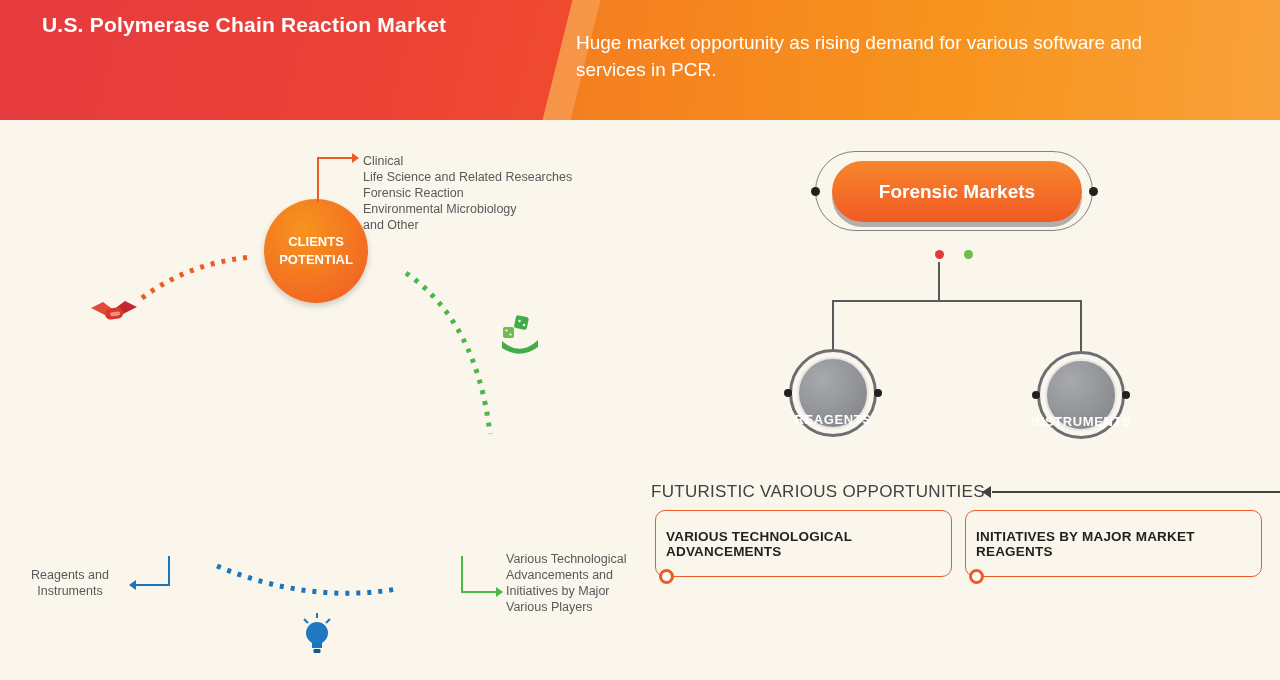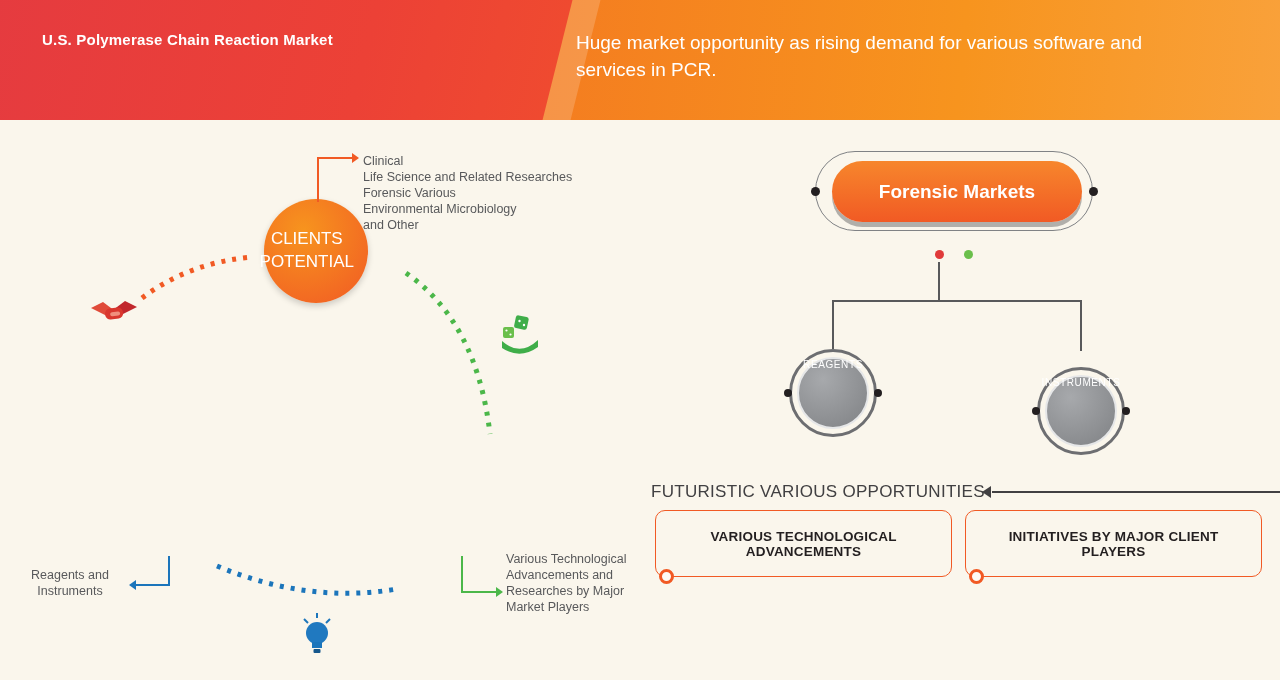--- a/index.html
+++ b/index.html
@@ -8,26 +8,26 @@
   .page { position:relative; width:1280px; height:680px; background:#faf6ec; overflow:hidden; }
 
   
   .header { position:absolute; left:0; top:0; width:1280px; height:120px;
     background:linear-gradient(95deg,#f26522 0%,#f47b20 40%,#f7941e 75%,#f9a13a 100%); overflow:hidden; }
   .header-red { position:absolute; left:-70px; top:-10px; width:645px; height:140px;
     background:linear-gradient(90deg,#e43a41 0%,#ec4136 70%,#ef4a30 100%);
     transform:skewX(-14deg); transform-origin:top left; }
   .header-stripe { position:absolute; left:575px; top:-10px; width:28px; height:140px;
     background:rgba(255,255,255,0.18); transform:skewX(-14deg); transform-origin:top left; }
-  .header-title { position:absolute; left:42px; top:31px; color:#ffffff; font-size:15px; font-weight:bold; letter-spacing:.2px; }
+  .header-title { position:absolute; left:42px; top:13px; color:#ffffff; font-size:21px; font-weight:bold; letter-spacing:.2px; }
   .header-subtitle { position:absolute; left:576px; top:30px; width:605px; color:#ffffff; font-size:19px; line-height:1.4; font-weight:400; }
 
   
   .circle { position:absolute; border-radius:50%; display:flex; align-items:center; justify-content:flex-end;
-    text-align:center; color:#fff; font-weight:400; font-size:17px; line-height:1.35; }
+    text-align:center; color:#fff; font-weight:700; font-size:13px; line-height:1.35; }
   .line { position:absolute; }
   .arrow { position:absolute; width:0; height:0; }
   .gray-text { position:absolute; color:#58595b; font-size:12.5px; line-height:1.28; }
 
   
   .c-orange { left:264px; top:199px; width:104px; height:104px; padding:0 14px;
     background:radial-gradient(circle at 38% 30%, #f7941e, #f15a24); box-shadow:0 3px 6px rgba(0,0,0,.18); }
   .c-blue { left:123px; top:464px; width:92px; height:92px; padding:0 14px;
     background:radial-gradient(circle at 38% 30%, #2f8ccb, #1b75bb); box-shadow:0 3px 6px rgba(0,0,0,.18); }
   .c-green { left:416px; top:464px; width:92px; height:92px; padding:0 16px;
@@ -51,27 +51,27 @@
     background:linear-gradient(180deg,#f7862c,#f15a24); box-shadow:0 5px 0 rgba(88,89,91,.45);
     display:flex; align-items:center; justify-content:center; color:#fff; font-size:19px; font-weight:bold; }
   .dot { position:absolute; border-radius:50%; }
   .dot-black { width:9px; height:9px; background:#231f20; }
   .dot-red { width:9px; height:9px; background:#e03a3a; }
   .dot-green { width:9px; height:9px; background:#6abf4b; }
 
   .node-ring { position:absolute; width:88px; height:88px; border:3px solid #6d6e71; border-radius:50%; }
   .node-circle { position:absolute; inset:5px; border-radius:50%;
     background:radial-gradient(circle at 35% 30%, #a7a9ac, #7f8184); border:2px solid #e6e7e8;
-    display:flex; align-items:flex-start; justify-content:center; color:#fff; font-size:10px; letter-spacing:.6px; }
+    display:flex; align-items:flex-end; justify-content:center; color:#fff; font-size:13px; letter-spacing:.6px;font-weight:bold; }
   .node-dot { position:absolute; width:8px; height:8px; background:#231f20; border-radius:50%; top:50%; transform:translateY(-50%); }
   .node-dot.dl { left:-8px; } .node-dot.dr { right:-8px; }
 
   .fut-heading { position:absolute; left:651px; top:482px; color:#414042; font-size:17px; font-weight:500; letter-spacing:.3px; }
   .opp-box { position:absolute; width:297px; height:67px; border:1.3px solid #f15a24; border-radius:10px;
-    display:flex; align-items:center; justify-content:center; text-align:center;
+    display:flex; align-items:center; justify-content:center; 
     color:#231f20; font-size:13.5px; font-weight:600; letter-spacing:.2px; padding:0 10px; }
   .opp-ring { position:absolute; width:15px; height:15px; border-radius:50%;
     background:#fdfbf5; border:3px solid #f15a24; }
 
   svg.overlay { position:absolute; left:0; top:0; pointer-events:none; }
   .icon { position:absolute; }
 </style>
 </head>
 <body>
 
@@ -92,34 +92,34 @@
 
   <div class="circle c-orange">
     <span>CLIENTS POTENTIAL</span>
   </div>
   <div class="line l-orange" style="left:317px; top:157px; width:2px; height:45px;"></div>
   <div class="line l-orange" style="left:317px; top:157px; width:36px; height:2px;"></div>
   <div class="arrow arrow-right-orange" style="left:352px; top:153px;"></div>
   <div class="gray-text" style="left:363px; top:153px;">
     <div>Clinical</div>
     <div>Life Science and Related Researches</div>
-    <div>Forensic Various</div>
+    <div>Forensic Reaction</div>
     <div>Environmental Microbiology</div>
     <div>and Other</div>
   </div>
 
   <div class="line l-blue" style="left:168px; top:556px; width:2px; height:30px;"></div>
   <div class="line l-blue" style="left:136px; top:584px; width:34px; height:2px;"></div>
   <div class="arrow arrow-left-blue" style="left:129px; top:580px;"></div>
   <div class="gray-text" style="left:16px; top:567px; width:108px; text-align:center;">Reagents and Instruments</div>
 
   <div class="line l-green" style="left:461px; top:556px; width:2px; height:37px;"></div>
   <div class="line l-green" style="left:461px; top:591px; width:36px; height:2px;"></div>
   <div class="arrow arrow-right-green" style="left:496px; top:587px;"></div>
-  <div class="gray-text" style="left:506px; top:551px; width:132px;">Various Technological Advancements and Researches by Major Market Players</div>
+  <div class="gray-text" style="left:506px; top:551px; width:132px;">Various Technological Advancements and Initiatives by Major Various Players</div>
 
   <div class="icon" style="left:90px; top:297px;">
     <svg width="48" height="34" viewBox="0 0 48 34">
       <path d="M1 11 L13 5 L25 14 L19 20 Z" fill="#e04b3a"></path>
       <path d="M47 10 L35 4 L23 13 L29 19 Z" fill="#c1272d"></path>
       <rect x="15" y="11" width="18" height="11" rx="5" fill="#d9372e" transform="rotate(-8 24 16)"></rect>
       <rect x="20" y="15" width="10" height="4" rx="2" fill="#f08f7d" transform="rotate(-8 24 16)"></rect>
     </svg>
   </div>
   <div class="icon" style="left:500px; top:315px;">
@@ -161,35 +161,35 @@
   <div class="line l-dark" style="left:1080px; top:300px; width:1.6px; height:51px;"></div>
 
   <div class="node-ring" style="left:789px; top:349px;">
     <span class="node-dot dl"></span>
     <div class="node-circle">
       <span>REAGENTS</span>
     </div>
     <span class="node-dot dr"></span>
   </div>
 
-  <div class="node-ring" style="left:1037px; top:367px;">
+  <div class="node-ring" style="left:1037px; top:351px;">
     <span class="node-dot dl"></span>
     <div class="node-circle">
       <span>INSTRUMENTS</span>
     </div>
     <span class="node-dot dr"></span>
   </div>
 
   <div class="fut-heading">FUTURISTIC VARIOUS OPPORTUNITIES</div>
   <div class="line" style="left:992px; top:491px; width:288px; height:1.6px; background:#414042;"></div>
   <div class="arrow arrow-left-dark" style="left:982px; top:486px;"></div>
 
   <div class="opp-box" style="left:655px; top:510px;">
     <span>VARIOUS TECHNOLOGICAL ADVANCEMENTS</span>
   </div>
   <div class="opp-ring" style="left:659px; top:569px;"></div>
 
   <div class="opp-box" style="left:965px; top:510px;">
-    <span>INITIATIVES BY MAJOR CLIENT PLAYERS</span>
+    <span>INITIATIVES BY MAJOR MARKET REAGENTS</span>
   </div>
   <div class="opp-ring" style="left:969px; top:569px;"></div>
 
 </div>
 
 </body></html>

